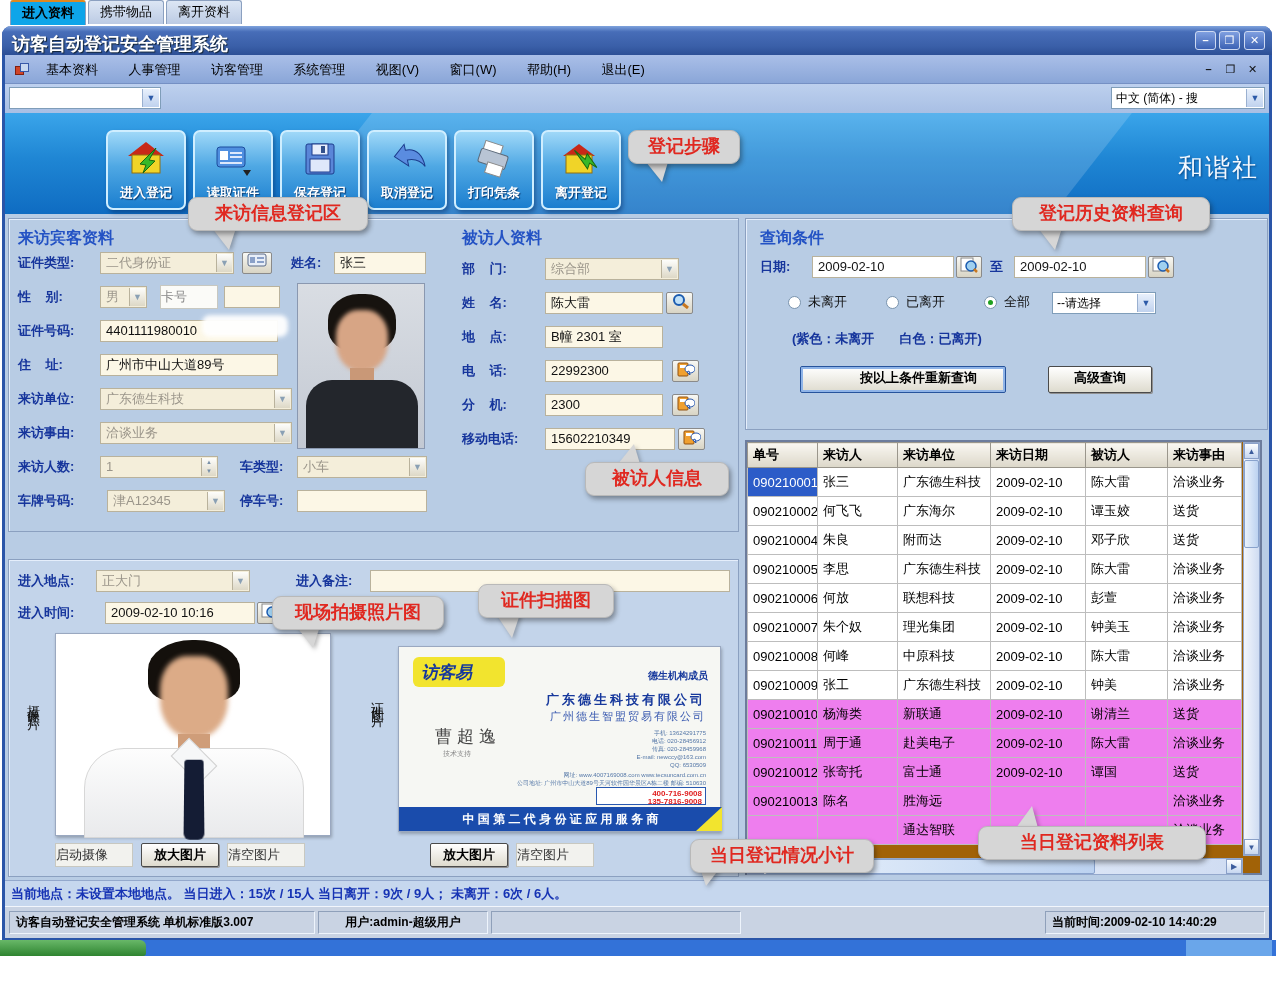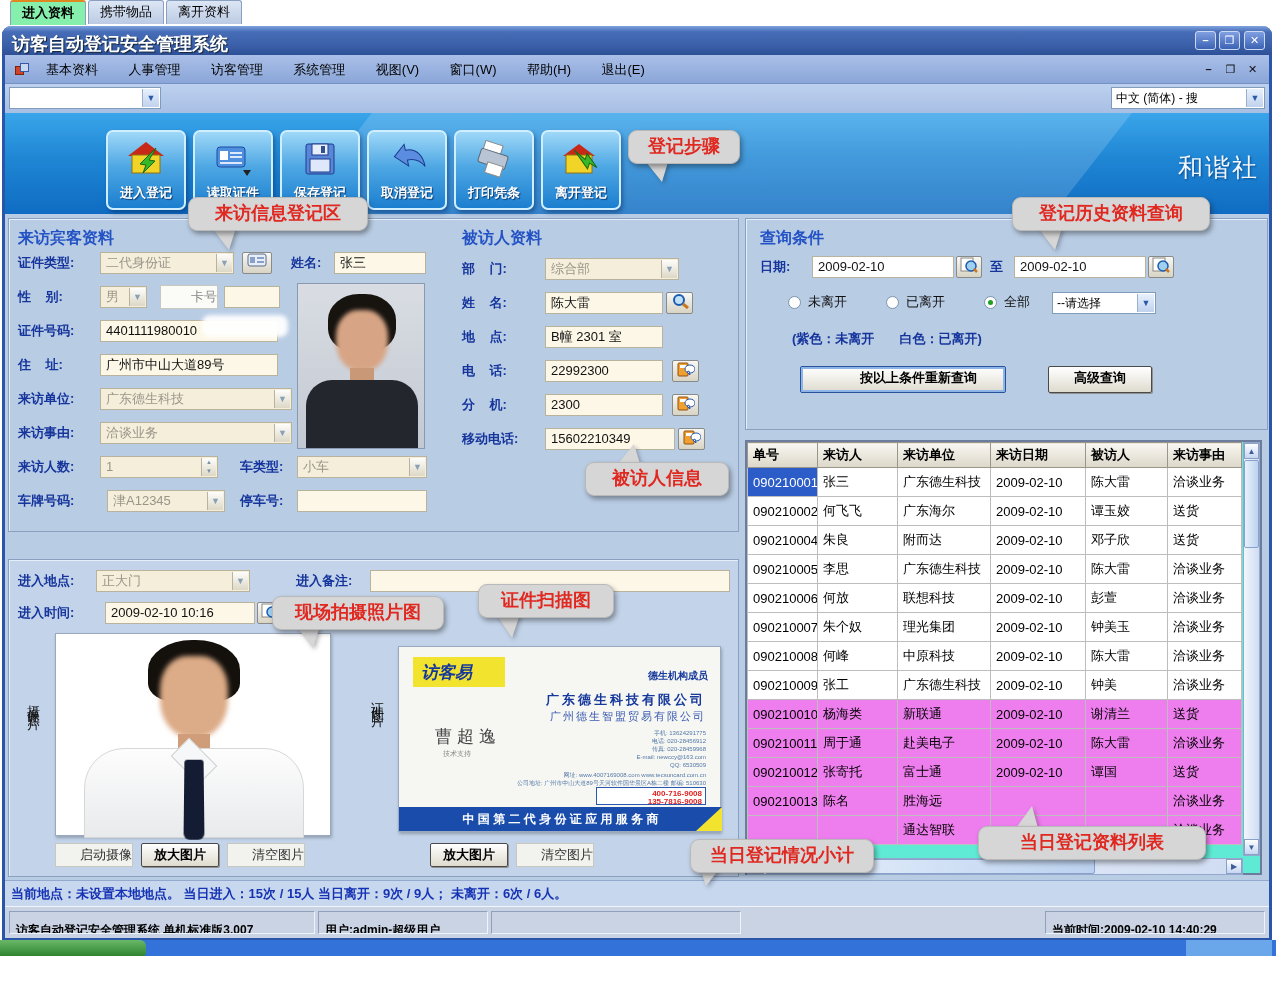--- a/index.html
+++ b/index.html
@@ -56,67 +56,67 @@
       font-size:13px; line-height:20px; padding:0 5px; color:#111; white-space:nowrap; overflow:hidden; }
   .field.dis { color:#9a958a; background:#f4eeda; }
   .combo .carr { position:absolute; right:1px; top:1px; width:16px; height:18px;
       background:linear-gradient(#fdfdfb,#ddd8c6); border-left:1px solid #b9b29c;
       color:#8aa0b4; font-size:9px; text-align:center; line-height:18px; }
   .spin { position:absolute; right:1px; top:1px; width:15px; height:18px; border-left:1px solid #b9b29c;
       background:linear-gradient(#fdfdfb,#ddd8c6); color:#7890a8; font-size:6px; text-align:center; line-height:9px; }
   .sqbtn { position:absolute; height:22px; background:linear-gradient(#f8f8f4,#d8d4c4);
       border:1px solid #8a8a8a; border-radius:2px; text-align:center; }
   .flatbtn { position:absolute; height:24px; background:#f2f2ee; border:1px solid #c8c8c0;
-      font-size:13px; color:#333; text-align:right; line-height:22px; }
+      font-size:13px; color:#333; text-align:left; line-height:22px; }
   .raisedbtn { position:absolute; height:24px; background:linear-gradient(#ffffff,#dedbce);
       border:1px solid #4a4a4a; border-radius:2px; font-size:13px; font-weight:bold; color:#000;
       text-align:center; line-height:22px; box-shadow:1px 1px 0 #909090; }
   .radio { position:absolute; width:13px; height:13px; border-radius:50%; background:#fff;
       border:1px solid #7a94ae; }
   .radio.sel::after { content:''; position:absolute; left:3px; top:3px; width:5px; height:5px;
       border-radius:50%; background:#1fa01f; }
 
   
-  #gridwrap { left:745px; top:440px; width:517px; height:435px; border:2px solid #6c7c9c; background:#5eead4; overflow:hidden; }
+  #gridwrap { left:745px; top:440px; width:517px; height:435px; border:2px solid #6c7c9c; background:#a16207; overflow:hidden; }
   #grid { border-collapse:collapse; table-layout:fixed; width:494px; font-size:13px; }
   #grid th { background:linear-gradient(#f9f7f1,#dcd7c9); border:1px solid #9a968c; height:25px;
       font-weight:bold; color:#000; text-align:left; padding:0 5px; white-space:nowrap; overflow:hidden; }
   #grid td { border:1px solid #bdbdbd; height:29px; padding:0 5px; background:#fff; color:#000;
       white-space:nowrap; overflow:hidden; }
   #grid tr.pink td { background:#ee7eee; }
   #grid td.selcell { background:#2c5cc8; color:#fff; }
   .sbar { position:absolute; background:linear-gradient(90deg,#f2f6fc,#cfdcf2); border:1px solid #94a8cc; }
   .sbtn { position:absolute; background:linear-gradient(#fdfeff,#c6d6f0); border:1px solid #8aa0c8;
       color:#3c5c9c; font-size:8px; text-align:center; }
   .sthumb { position:absolute; background:linear-gradient(90deg,#eaf2fc,#bcd2f0); border:1px solid #88a2cc; border-radius:2px; }
 
   
   .tab { position:absolute; top:0; height:24px; font-size:13px; text-align:center; line-height:22px;
       border:1px solid #8ba0c0; border-bottom:none; border-radius:3px 3px 0 0;
       background:linear-gradient(#dce6f4,#bccbe4); color:#000; }
-  .tab.active { background:#86efac; border-top:2px solid #e08820; font-weight:bold; height:25px; z-index:2; }
+  .tab.active { background:#0ea5e9; border-top:2px solid #e08820; font-weight:bold; height:25px; z-index:2; }
 
   
   .co { position:absolute; background:#d6d6d6; border:1px solid #b9b9b9; border-radius:9px;
       color:#e02820; font-weight:bold; font-size:18px; text-align:center;
       box-shadow:2px 3px 5px rgba(20,20,20,.4); z-index:60; padding:3px 12px 5px; white-space:nowrap; }
   .cotail { position:absolute; width:0; height:0; border-style:solid; z-index:59;
       filter:drop-shadow(2px 2px 2px rgba(20,20,20,.3)); }
 
   
   .photoframe { position:absolute; background:#fff; border:1px solid #9aa8c0; box-shadow:1px 2px 3px rgba(0,0,0,.25); }
   .vlabel { position:absolute; writing-mode:vertical-rl; font-size:13px; color:#111; letter-spacing:4px; }
 
   
   #sumline { left:5px; top:880px; width:1264px; height:26px; background:#c6d7ee; border-top:1px solid #93a8cc;
       color:#1633b4; font-weight:bold; font-size:13px; line-height:25px; padding-left:6px; white-space:nowrap; }
   #statusbar { left:5px; top:906px; width:1264px; height:32px; background:#c9d3e3; border-top:1px solid #f2f6fc; }
   .spanel { position:absolute; top:4px; height:23px; border:1px solid;
       border-color:#8fa0ba #eef4fc #eef4fc #8fa0ba; font-size:12px; font-weight:bold;
-      line-height:21px; padding:8px 6px; color:#000; white-space:nowrap; overflow:hidden; }
+      line-height:21px; padding:0 6px; color:#000; white-space:nowrap; overflow:hidden; }
   #taskbar { left:0; top:940px; width:1276px; height:16px; background:#3372d8; }
   #taskbar .start { position:absolute; left:0; top:0; width:146px; height:16px;
       background:linear-gradient(#68b868,#2f8430); border-radius:0 6px 3px 0; }
   #taskbar .right { position:absolute; right:4px; top:0; width:86px; height:16px; background:#6aa6ea; }
 
   
   .bc-tiny { font-size:6px; color:#5578a8; line-height:8px; text-align:right; white-space:nowrap; }
 </style>
 </head>
 <body>
@@ -562,21 +562,21 @@
     <div class="abs" style="left:92px;top:6px;width:92px;height:62px;background:#14100c;border-radius:48% 48% 30% 30%;"></div>
     <div class="abs" style="left:104px;top:22px;width:68px;height:82px;background:#dcab87;border-radius:40% 40% 46% 46%;filter:blur(2.5px);"></div>
     <div class="abs" style="left:122px;top:100px;width:32px;height:20px;background:#cf9d79;"></div>
     <div class="abs" style="left:28px;top:114px;width:220px;height:90px;background:linear-gradient(#fdfdfd,#e9eaec);border-radius:40px 40px 0 0;border:1px solid #d7d7d7;"></div>
     <div class="abs" style="left:118px;top:114px;width:40px;height:26px;background:#f6f7f8;border:1px solid #d0d0d0;transform:rotate(45deg);"></div>
     <div class="abs" style="left:128px;top:124px;width:20px;height:80px;background:#141c34;border-radius:3px 3px 6px 6px;transform:perspective(60px) rotateX(4deg);"></div>
   </div>
 
   <div class="vlabel" style="left:368px;top:692px;">证件图片</div>
   <div class="photoframe" style="left:398px;top:646px;width:323px;height:186px;background:#f6f7f3;">
-    <div class="abs" style="left:14px;top:10px;width:92px;height:30px;background:#f2e42e;border-radius:0;">
+    <div class="abs" style="left:14px;top:10px;width:92px;height:30px;background:#f2e42e;border-radius:6px;">
       <span style="position:absolute;left:8px;top:4px;font-size:17px;font-weight:bold;color:#16389c;font-style:italic;">访客易</span>
     </div>
     <div class="abs" style="right:12px;top:22px;font-size:10px;font-weight:bold;color:#16389c;">德生机构成员</div>
     <div class="abs" style="right:14px;top:44px;font-size:13px;font-weight:bold;color:#16389c;letter-spacing:3px;">广东德生科技有限公司</div>
     <div class="abs" style="right:14px;top:62px;font-size:11px;color:#3a5ab0;letter-spacing:2px;">广州德生智盟贸易有限公司</div>
     <div class="abs" style="left:36px;top:78px;font-size:17px;color:#444;letter-spacing:5px;font-family:'Liberation Serif',serif;">曹超逸</div>
     <div class="abs" style="left:44px;top:102px;font-size:7px;color:#888;">技术支持</div>
     <div class="abs bc-tiny" style="right:14px;top:82px;">手机: 13624291775</div>
     <div class="abs bc-tiny" style="right:14px;top:90px;">电话: 020-28456912</div>
     <div class="abs bc-tiny" style="right:14px;top:98px;">传真: 020-28459968</div>
@@ -597,21 +597,21 @@
   <div class="flatbtn" style="left:55px;top:843px;width:78px;">启动摄像</div>
   <div class="raisedbtn" style="left:141px;top:843px;width:78px;">放大图片</div>
   <div class="flatbtn" style="left:227px;top:843px;width:78px;">清空图片</div>
   <div class="raisedbtn" style="left:430px;top:843px;width:78px;">放大图片</div>
   <div class="flatbtn" style="left:516px;top:843px;width:78px;">清空图片</div>
 
   <div id="sumline" class="abs">当前地点：未设置本地地点。   当日进入：15次 / 15人   当日离开：9次 / 9人；   未离开：6次 / 6人。</div>
 
   <div id="statusbar" class="abs">
     <div class="spanel" style="left:4px;width:306px;">访客自动登记安全管理系统 单机标准版3.007</div>
-    <div class="spanel" style="left:313px;width:170px;">用户:admin-超级用户</div>
+    <div class="spanel" style="left:313px;width:170px;text-align:center;">用户:admin-超级用户</div>
     <div class="spanel" style="left:486px;width:250px;"></div>
     <div class="spanel" style="left:1040px;width:220px;">当前时间:2009-02-10 14:40:29</div>
   </div>
 
   <div id="taskbar" class="abs">
     <div class="start"></div>
     <div class="right"></div>
   </div>
 
   <div class="co" style="left:628px;top:130px;width:112px;">登记步骤</div>

